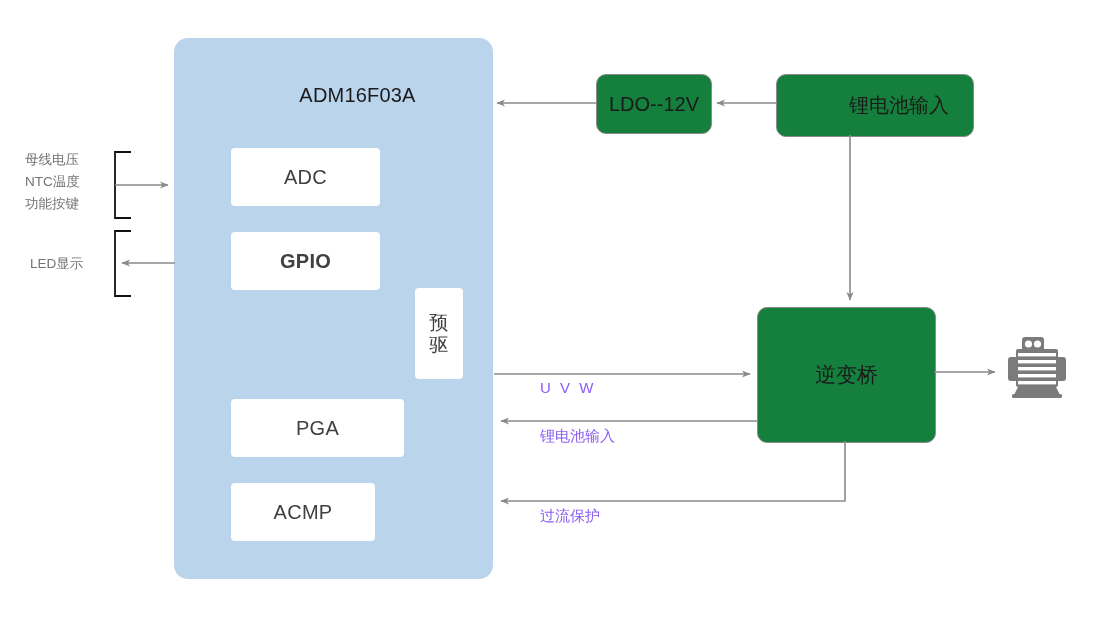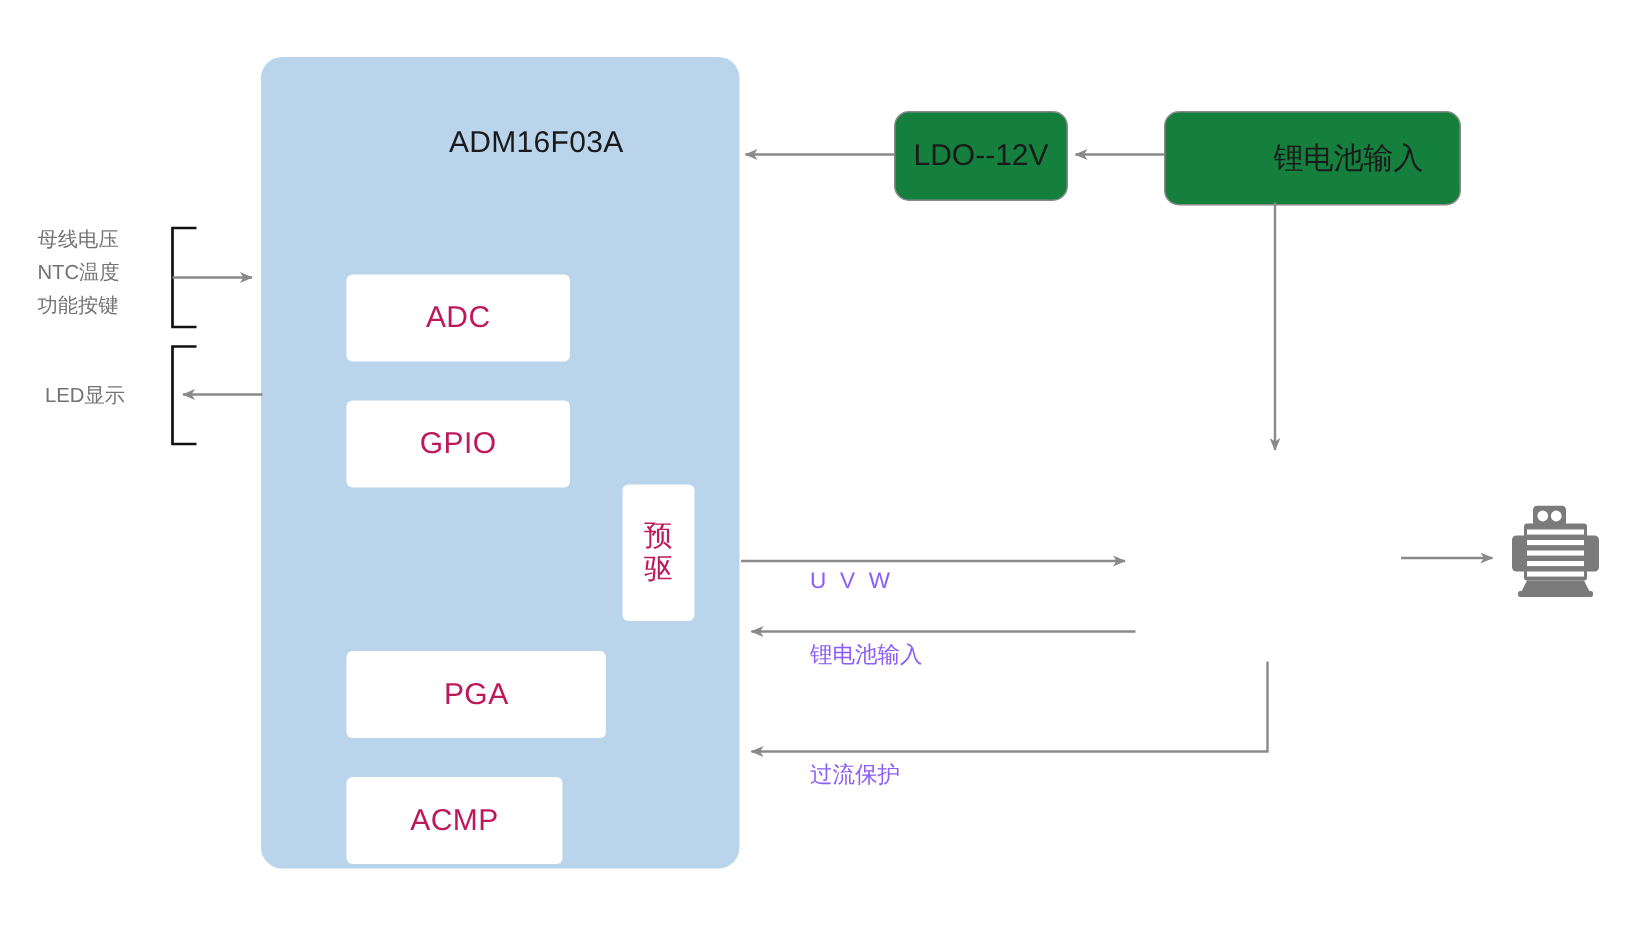--- a/index.html
+++ b/index.html
@@ -50,26 +50,25 @@
 
   
   .blk {
     position: absolute;
     background: #ffffff;
     border-radius: 4px;
     display: flex;
     align-items: center;
     justify-content: center;
     font-size: 20px;
-    color: #be185d;
+    color: #404040;
     letter-spacing: 0.3px;
-    margin-top: 35px;
   }
   .blk-adc  { left: 231px; top: 148px; width: 149px; height: 58px; }
-  .blk-gpio { left: 231px; top: 232px; width: 149px; height: 58px; }
+  .blk-gpio { left: 231px; top: 232px; width: 149px; height: 58px; font-weight: bold; }
   .blk-pwm  { left: 231px; top: 315px; width: 149px; height: 58px; }
   .blk-pga  { left: 231px; top: 399px; width: 173px; height: 58px; }
   .blk-acmp { left: 231px; top: 483px; width: 144px; height: 58px; }
 
   .blk-predrv {
     left: 415px; top: 288px; width: 48px; height: 91px;
     flex-direction: column;
     line-height: 1.12;
     font-size: 19px;
   }
@@ -133,20 +132,21 @@
   <div class="blk blk-pga">PGA</div>
   <div class="blk blk-acmp">ACMP</div>
 
   <div class="blk blk-predrv">
     <span>预</span>
     <span>驱</span>
   </div>
 
   <div class="obox box-ldo">LDO--12V</div>
   <div class="obox box-batt">锂电池输入</div>
+  <div class="obox box-inv">逆变桥</div>
 
   <div class="side-label side-g1">
     <div>母线电压</div>
     <div>NTC温度</div>
     <div>功能按键</div>
   </div>
   <div class="side-label side-g2">
     <div>LED显示</div>
   </div>
 

